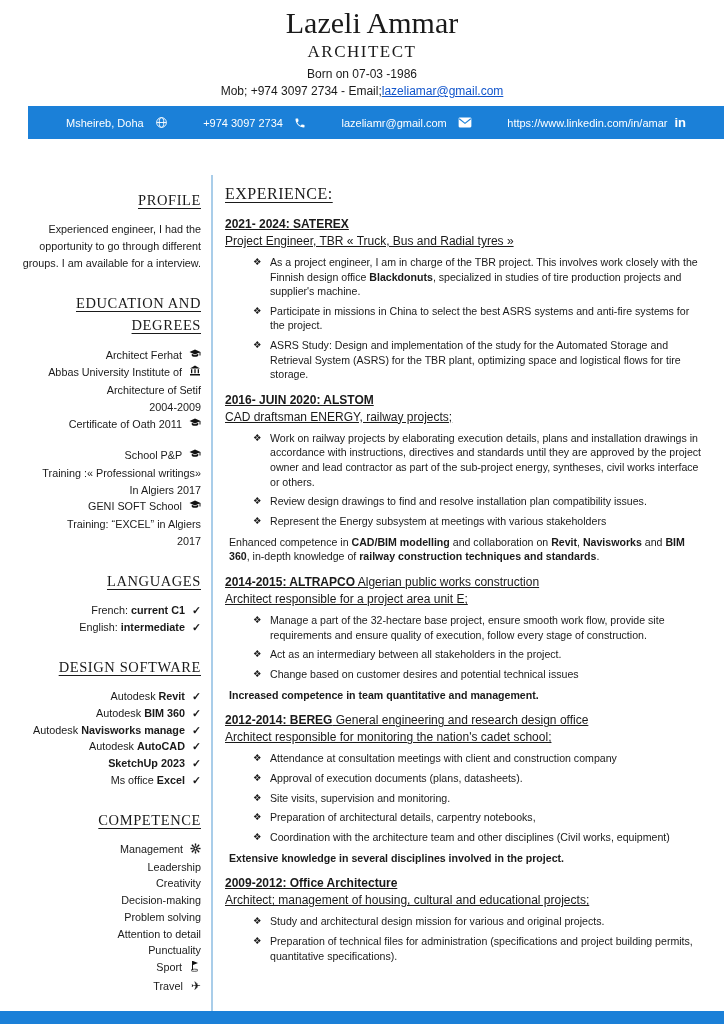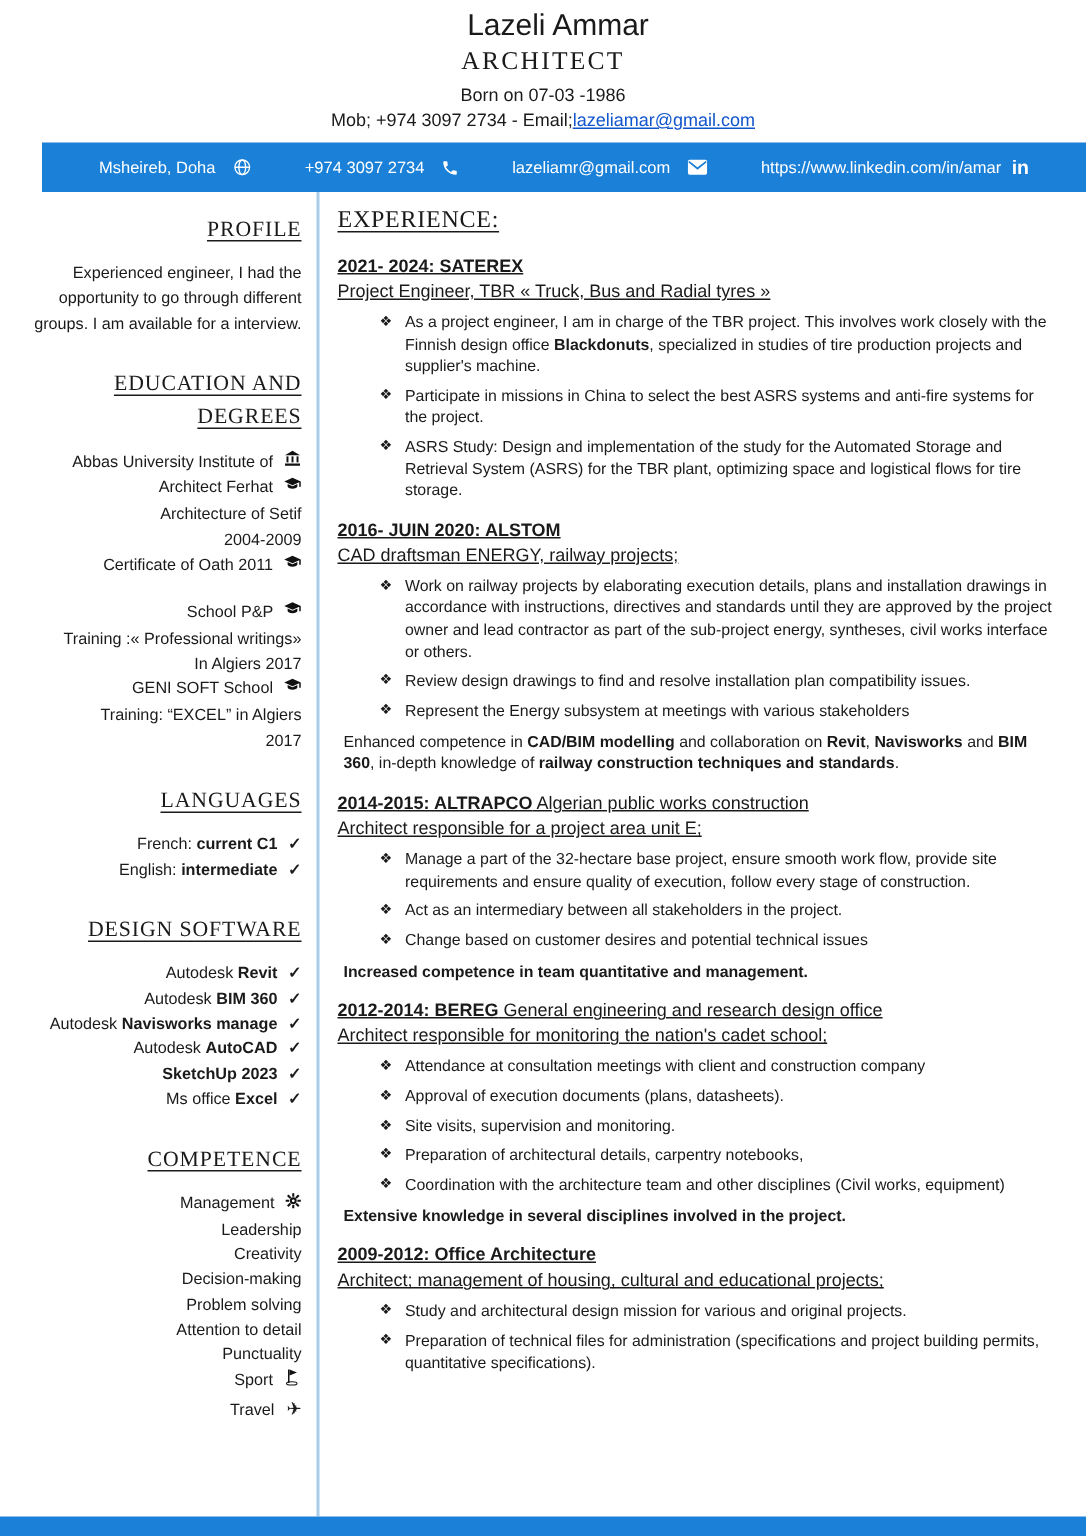--- a/index.html
+++ b/index.html
@@ -5,38 +5,38 @@
   * { margin:0; padding:0; box-sizing:border-box; }
   html,body { background:#fff; }
   body {
     width:724px; height:1024px; overflow:hidden; position:relative;
     font-family:"Liberation Sans", sans-serif; color:#1a1a1a;
   }
   .page { display:flex; flex-direction:column; height:1024px; }
 
   
   header { text-align:center; padding-top:6px; }
-  .name { font-family:Liberation Sans, sans-serif; font-size:20px; font-weight:400;padding-left:20px; }
+  .name { font-family:Liberation Serif, serif; font-size:30px; font-weight:400;padding-left:20px; }
   .role-title { font-family:"Liberation Serif", serif; font-size:17px; letter-spacing:1.5px; margin-top:2px; }
   .born { font-size:12px; margin-top:5px; }
   .mobline { font-size:12px; margin-top:3px; margin-bottom:8px; }
   .mobline a { color:#1155cc; text-decoration:underline; cursor:pointer; }
 
   
   .contact-bar {
     background:#1b80d8; color:#fff; height:33px; flex:0 0 33px;
     display:flex; align-items:center; justify-content:space-between;
     padding:0 38px; font-size:11px;margin-left:28px;
   }
   .contact-item { display:flex; align-items:center; gap:7px; white-space:nowrap; }
   .contact-item svg { display:block; }
   .li-badge { font-weight:bold; font-size:13px; font-family:"Liberation Sans",sans-serif; }
 
   
-  .columns { flex:1 1 auto; display:flex; overflow:hidden; }
+  .columns { flex:1 1 auto; display:flex; overflow:hidden;margin-top:36px; }
   .sidebar {
     width:213px; flex:0 0 213px; border-right:2px solid #a9cde9;
     text-align:right; padding:12px 10px 0 8px; font-size:10.8px; line-height:1.55;
   }
   .side-h {
     font-family:"Liberation Serif", serif; font-weight:400; font-size:14.5px;
     letter-spacing:0.6px; text-decoration:underline; text-underline-offset:3px;
     margin:20px 0 10px;
   }
   .sidebar section:first-child .side-h { margin-top:2px; }
@@ -122,34 +122,34 @@
     <aside class="sidebar">
 
       <section>
         <h2 class="side-h">PROFILE</h2>
         <p>Experienced engineer, I had the opportunity to go through different groups. I am available for a interview.</p>
       </section>
 
       <section>
         <h2 class="side-h">EDUCATION AND DEGREES</h2>
         <div class="side-line">
+          <span>Architect Ferhat</span>
+          <span class="sicon"><svg width="12" height="12" viewBox="0 0 24 24" fill="#111">
+                <path d="M12 3 1 8l11 5 9-4.1V15h2V8L12 3z"></path>
+                <path d="M5.5 11.4v3.4c0 1.6 2.9 2.9 6.5 2.9s6.5-1.3 6.5-2.9v-3.4L12 14.4l-6.5-3z"></path>
+              </svg></span>
+        </div>
+        <div class="side-line">
           <span>Abbas University Institute of</span>
           <span class="sicon"><svg width="12" height="12" viewBox="0 0 24 24" fill="#111">
                 <path d="M12 1 2 7h20L12 1z"></path>
                 <rect x="4" y="8.5" width="2.6" height="8"></rect>
                 <rect x="10.7" y="8.5" width="2.6" height="8"></rect>
                 <rect x="17.4" y="8.5" width="2.6" height="8"></rect>
                 <rect x="2" y="18" width="20" height="3"></rect>
-              </svg></span>
-        </div>
-        <div class="side-line">
-          <span>Architect Ferhat</span>
-          <span class="sicon"><svg width="12" height="12" viewBox="0 0 24 24" fill="#111">
-                <path d="M12 3 1 8l11 5 9-4.1V15h2V8L12 3z"></path>
-                <path d="M5.5 11.4v3.4c0 1.6 2.9 2.9 6.5 2.9s6.5-1.3 6.5-2.9v-3.4L12 14.4l-6.5-3z"></path>
               </svg></span>
         </div>
         <div class="side-line">
           <span>Architecture of Setif</span>
         </div>
         <div class="side-line">
           <span>2004-2009</span>
         </div>
         <div class="side-line">
           <span>Certificate of Oath 2011</span>

